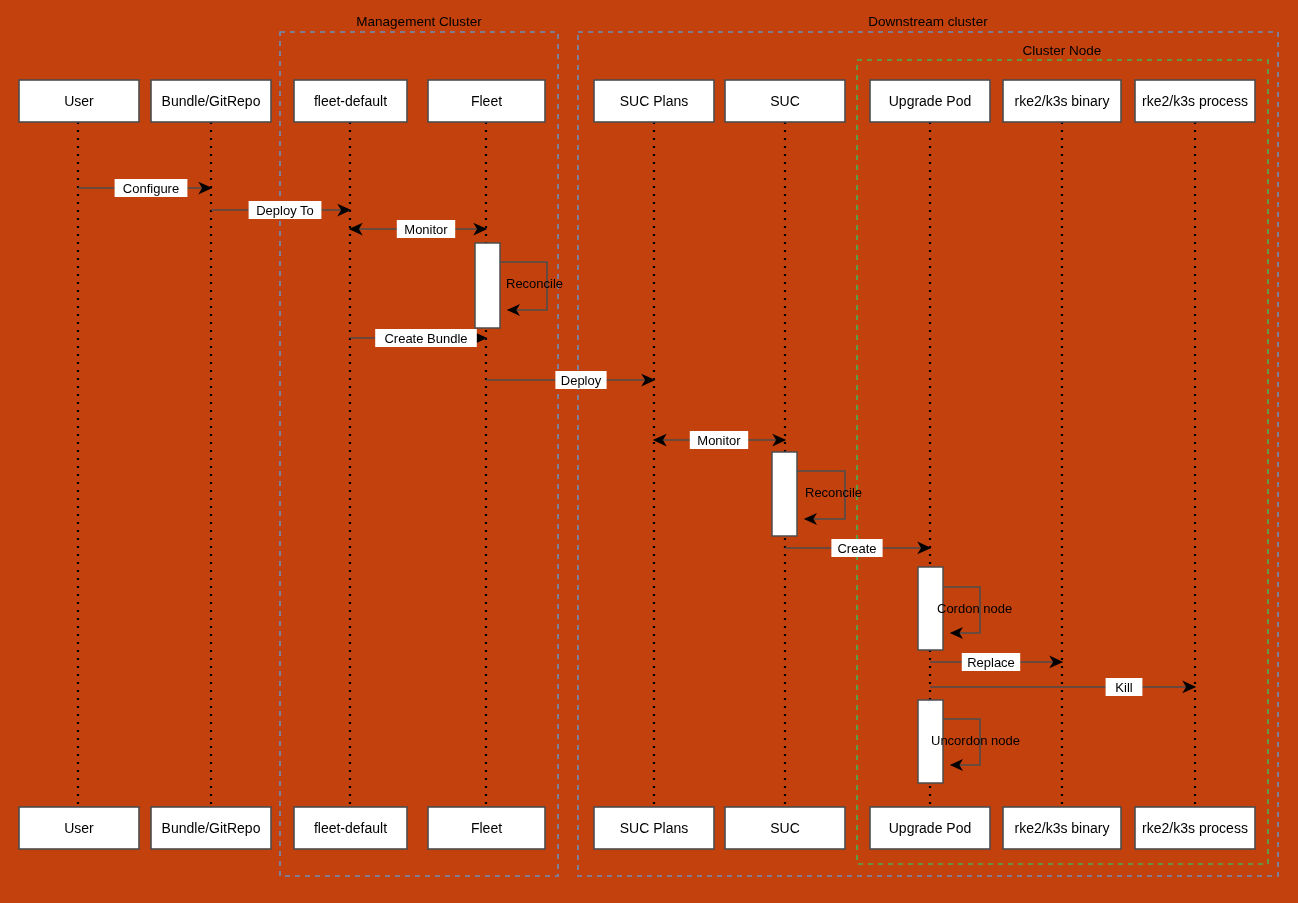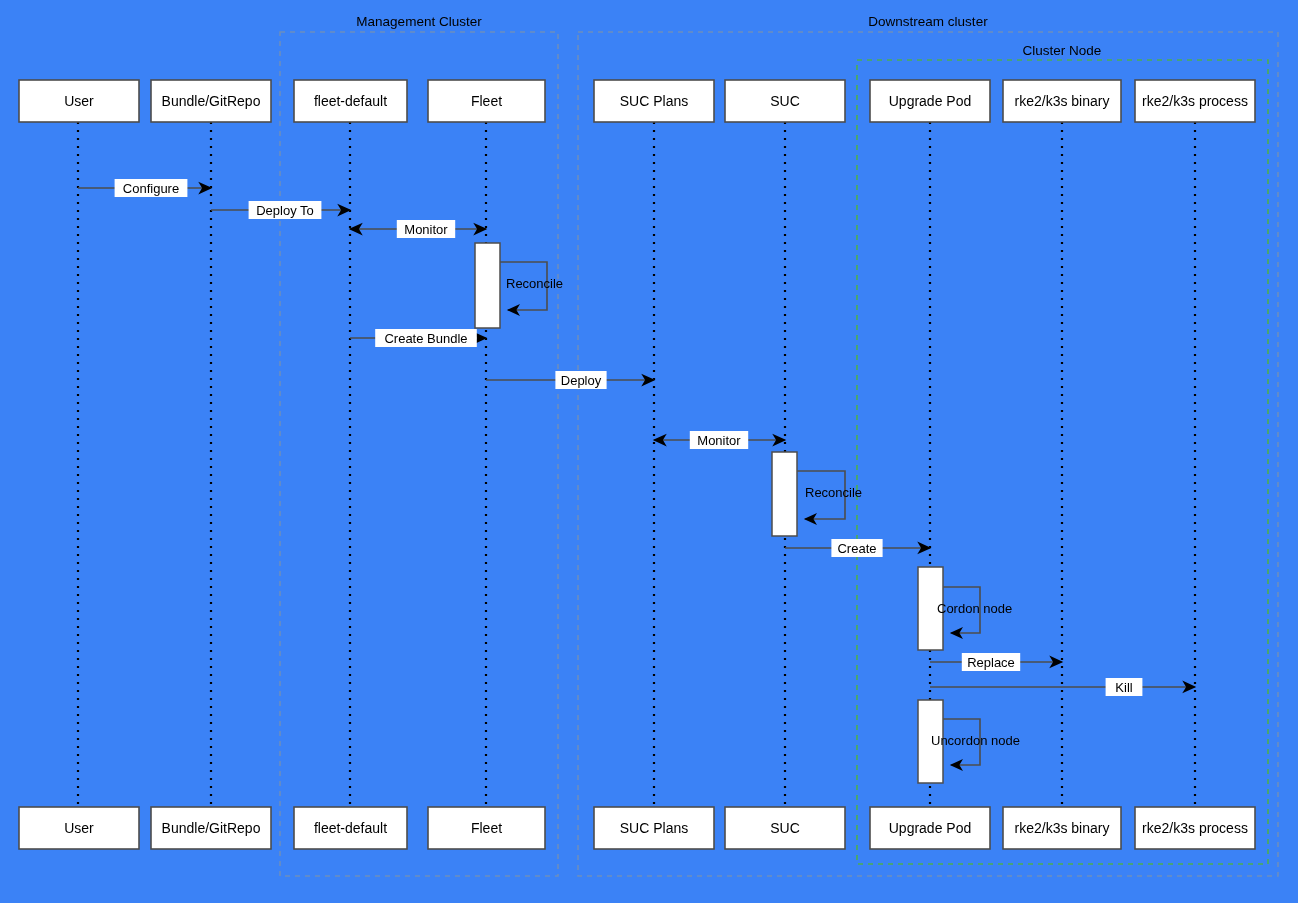--- a/index.html
+++ b/index.html
@@ -7,21 +7,21 @@
     padding: 0;
     background: #ffffff;
   }
   body {
     font-family: "Liberation Sans", sans-serif;
   }
   #diagram-root {
     position: relative;
     width: 1298px;
     height: 903px;
-    background: #3b82f6;
+    background: #c2410c;
     overflow: hidden;
   }
   svg#diagram-svg {
     position: absolute;
     left: 0;
     top: 0;
     width: 1298px;
     height: 903px;
   }
   .grp-label {

